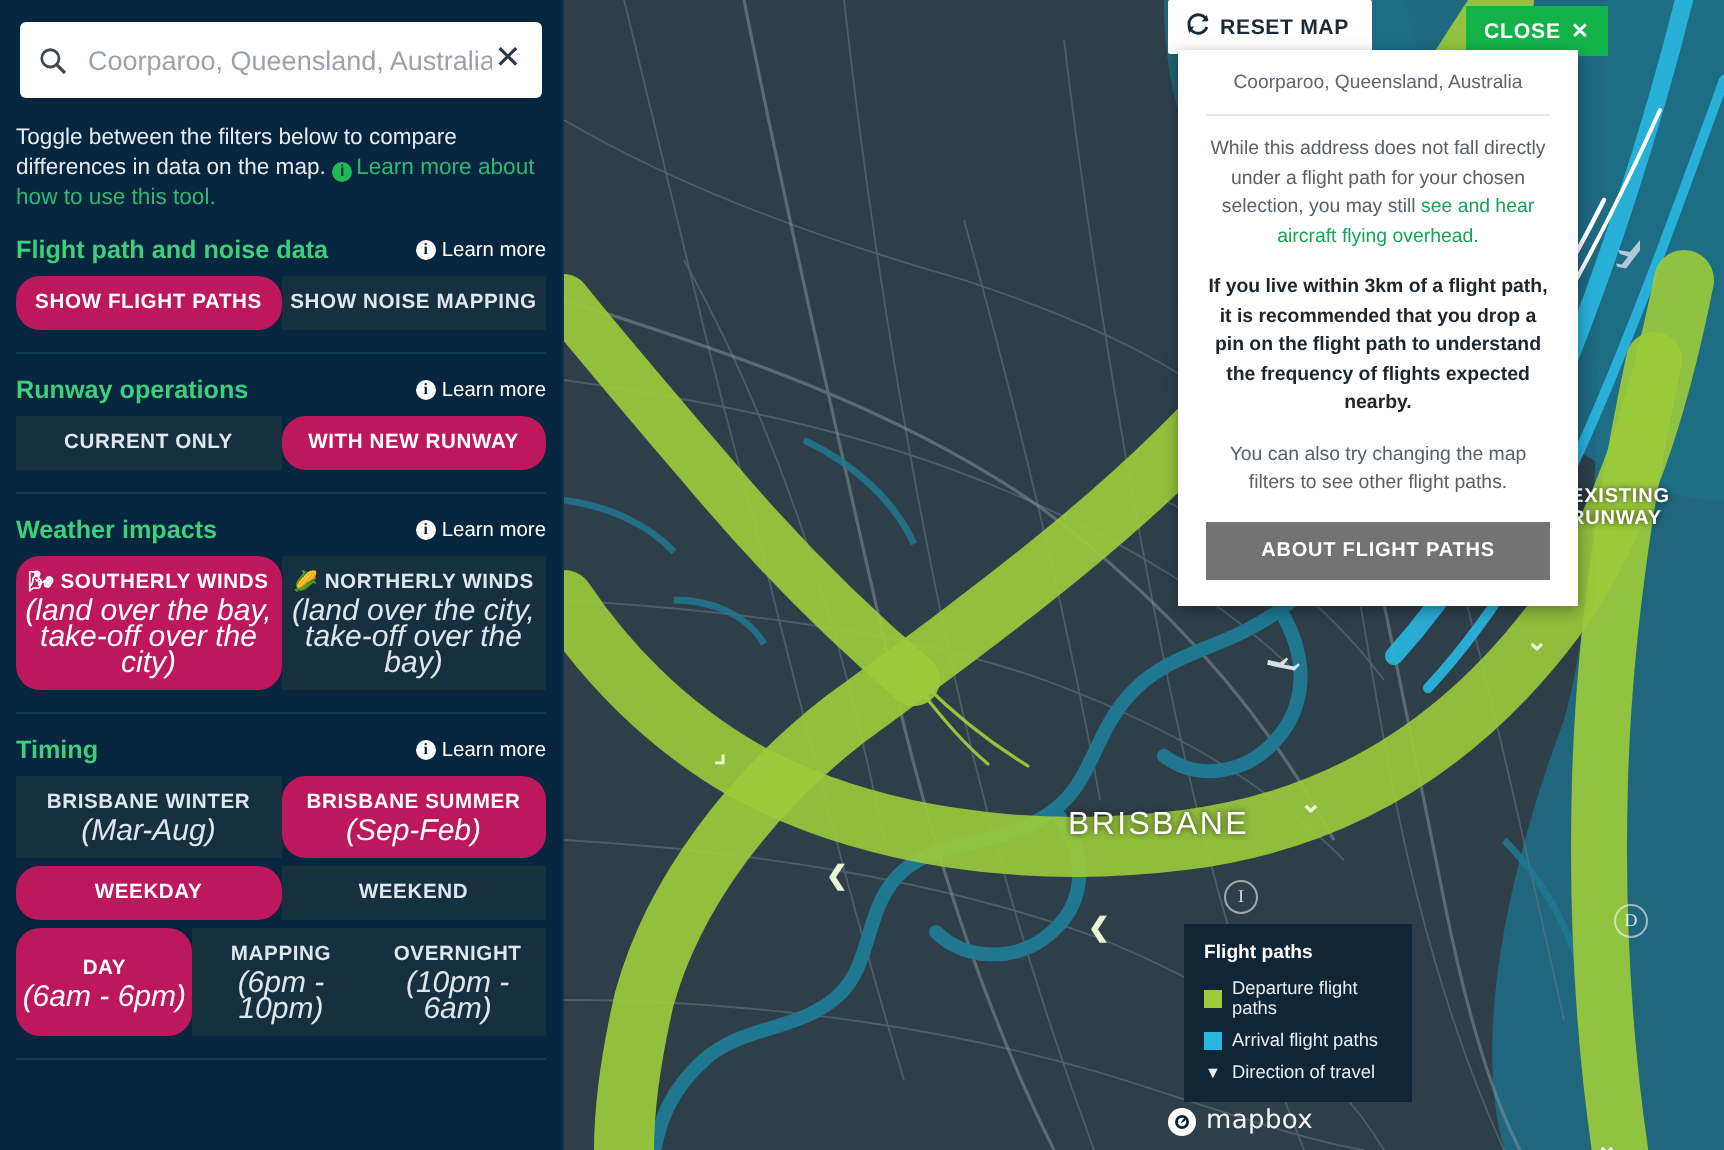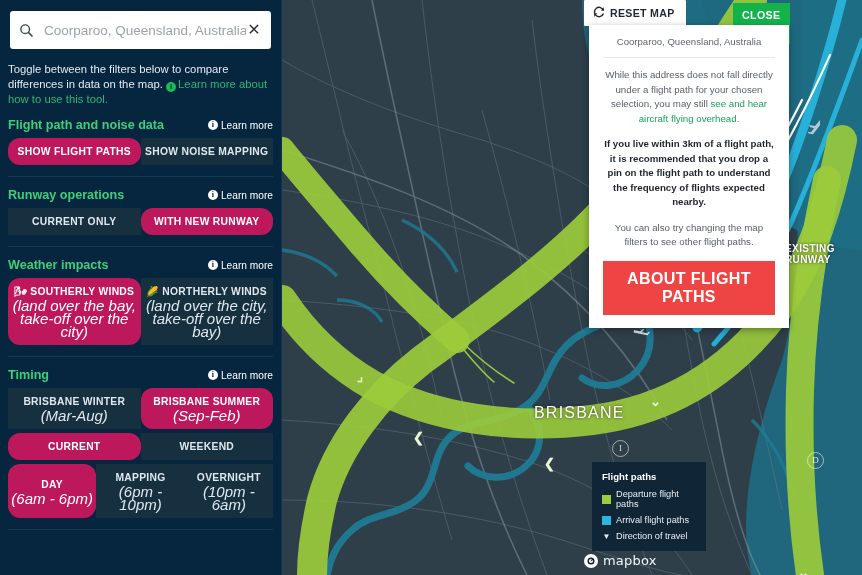--- a/index.html
+++ b/index.html
@@ -161,21 +161,21 @@
     font-size: 10.6px; font-weight: bold; letter-spacing: .3px;
     display: flex; align-items: center; gap: 5px;
     cursor: pointer; border-radius: 1px;
   }
   #close-btn {
     position: absolute; left: 451px; top: 3px;
     background: #13b34a; color: #ffffff;
     border: 0; padding: 6px 9px;
     font-family: "Liberation Sans", sans-serif;
     font-size: 10.6px; font-weight: bold; letter-spacing: .4px;
-    display: flex; align-items: center; gap: 5px; cursor: pointer; flex-direction: column;
+    display: flex; align-items: center; gap: 5px; cursor: pointer;
   }
   #popup {
     position: absolute; left: 307px; top: 25px;
     width: 200px;
     background: #ffffff;
     box-shadow: 0 2px 7px rgba(0,0,0,.35);
     padding: 11px 14px 13px 14px;
   }
   .pop-addr {
     text-align: center; color: #5c6770; font-size: 9.6px;
@@ -183,24 +183,24 @@
     border-bottom: 1px solid #e6e9ec; margin-bottom: 10px;
   }
   .pop-p {
     text-align: center; color: #56616a;
     font-size: 9.7px; line-height: 14.5px; margin-bottom: 11px;
   }
   .pop-p .hl { color: #17a35a; }
   .pop-p.bold { color: #1d262d; font-weight: bold; }
   #about-flight-paths-btn {
     display: block; width: 100%;
-    background: #ef4444; color: #ffffff;
+    background: #737373; color: #ffffff;
     border: 0; padding: 9px 12px;
     font-family: "Liberation Sans", sans-serif;
-    font-size: 16px; font-weight: bold; letter-spacing: .4px;
+    font-size: 10px; font-weight: bold; letter-spacing: .4px;
     cursor: pointer; margin-top: 2px;
   }
 </style>
 </head>
 <body>
 
 <div id="app">
 
   <div id="sidebar">
 
@@ -292,21 +292,21 @@
           <span>BRISBANE WINTER</span>
           <span class="sub">(Mar-Aug)</span>
         </button>
         <button class="toggle-btn active">
           <span>BRISBANE SUMMER</span>
           <span class="sub">(Sep-Feb)</span>
         </button>
       </div>
       <div class="toggle-row stacked">
         <button class="toggle-btn active">
-          <span>CURRENT</span>
+          <span>WEEKDAY</span>
         </button>
         <button class="toggle-btn">
           <span>WEEKEND</span>
         </button>
       </div>
       <div class="toggle-row">
         <button class="toggle-btn active">
           <span>DAY</span>
           <span class="sub">(6am - 6pm)</span>
         </button>

